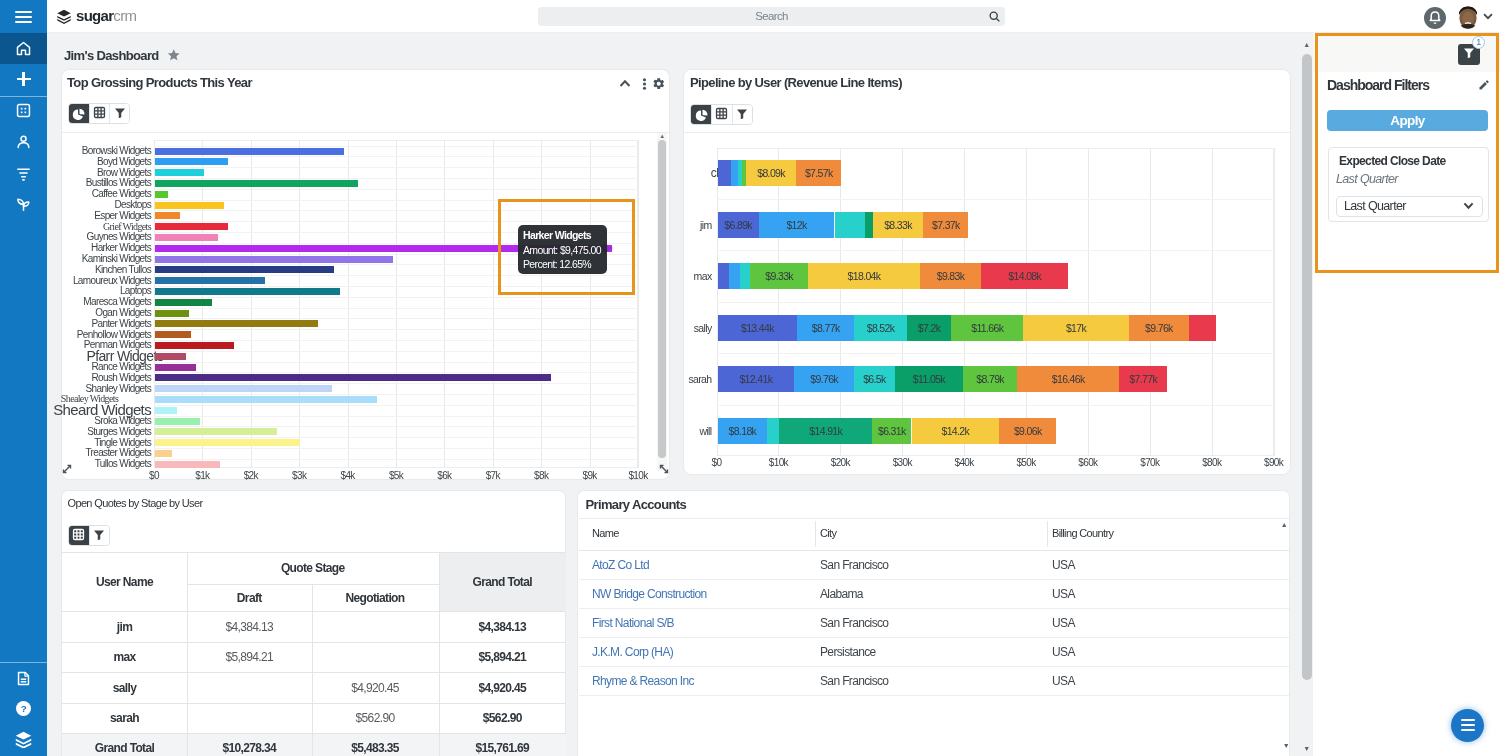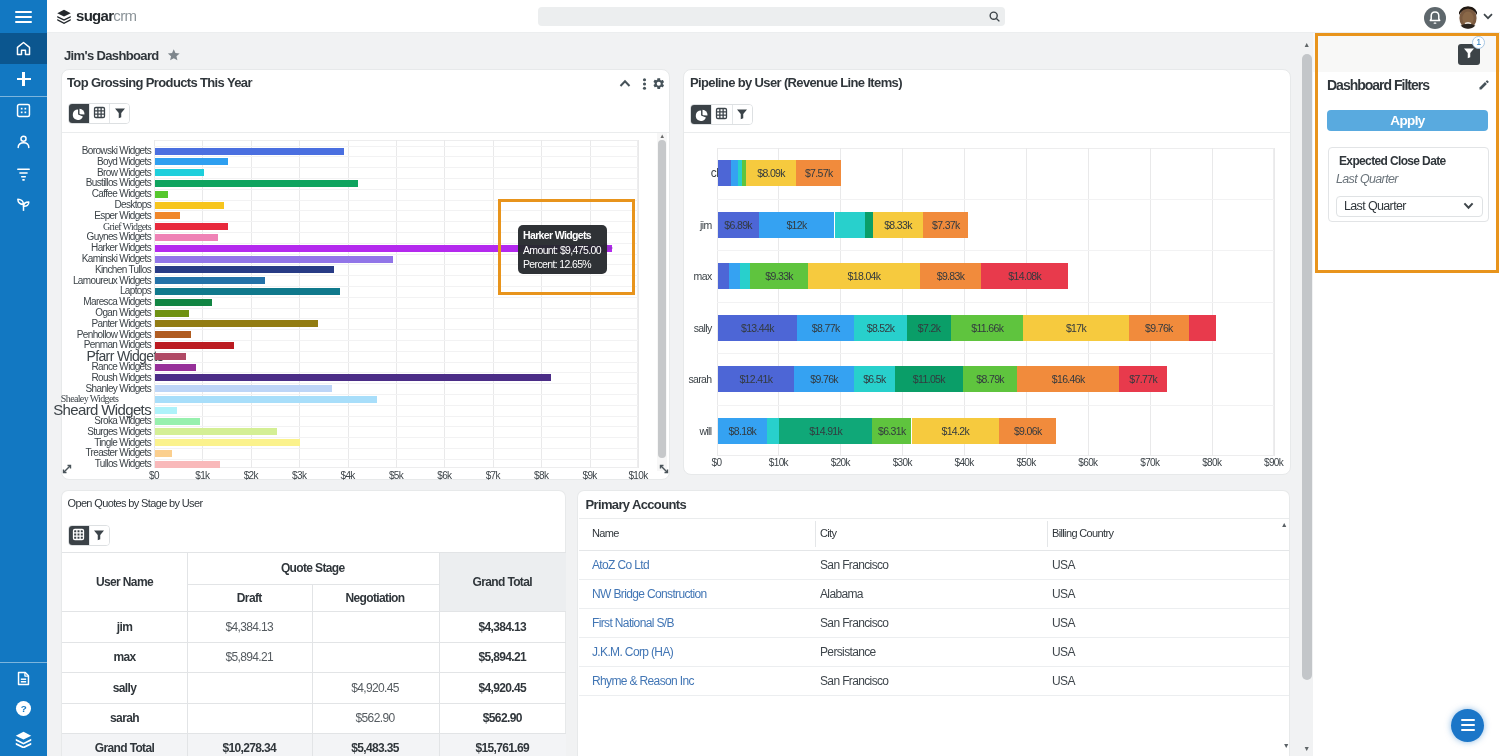--- a/index.html
+++ b/index.html
@@ -14,20 +14,21 @@
 <div class="abs" style="left:15px;top:11px;width:17px;height:2.4px;background:#fff;border-radius:2px;"></div>
 <div class="abs" style="left:15px;top:16px;width:17px;height:2.4px;background:#fff;border-radius:2px;"></div>
 <div class="abs" style="left:15px;top:21px;width:17px;height:2.4px;background:#fff;border-radius:2px;"></div>
 <svg class="abs" style="left:55px;top:7px;" width="18" height="19" viewBox="0 0 24 24">
 <path d="M12 3 L21 7.5 L12 12 L3 7.5 Z" fill="#23282c"></path>
 <path d="M3 11.2 L12 15.7 L21 11.2 L21 13.2 L12 17.7 L3 13.2 Z" fill="#23282c"></path>
 <path d="M3 15.4 L12 19.9 L21 15.4 L21 17.4 L12 21.9 L3 17.4 Z" fill="#23282c"></path>
 </svg>
 <div class="abs" style="left:76px;top:7px;font-size:15px;font-weight:bold;color:#23282c;letter-spacing:-0.7px;">sugar<span style="font-weight:normal;color:#8b9398;">crm</span></div>
 <div class="abs" style="left:538px;top:7px;width:467px;height:19px;background:#eceeef;border-radius:4px;"></div>
+<div class="abs" style="left:538px;top:7px;width:467px;height:19px;line-height:19px;text-align:center;font-size:11.5px;color:#7b838a;">Search</div>
 <svg class="abs" style="left:988px;top:10px;" width="13" height="13" viewBox="0 0 24 24" fill="none" stroke="#3d4449" stroke-width="2.6">
 <circle cx="10.5" cy="10.5" r="6.5"></circle>
       <line x1="15.5" y1="15.5" x2="21" y2="21"></line>
     </svg>
 <div class="abs" style="left:1424px;top:7px;width:22px;height:22px;border-radius:50%;background:#5e676c;"></div>
 <svg class="abs" style="left:1429px;top:11px;" width="12" height="14" viewBox="0 0 24 28">
 <path d="M12 2 C7 2 4.4 6 4.4 10 L4.4 16 L2.6 19 L21.4 19 L19.6 16 L19.6 10 C19.6 6 17 2 12 2 Z" fill="none" stroke="#fff" stroke-width="3" stroke-linejoin="round"></path>
 <rect x="9.2" y="23" width="5.6" height="2.6" rx="1.3" fill="#fff"></rect>
     </svg>
 <svg class="abs" style="left:1457px;top:6px;" width="22" height="23" viewBox="0 0 22 23">

